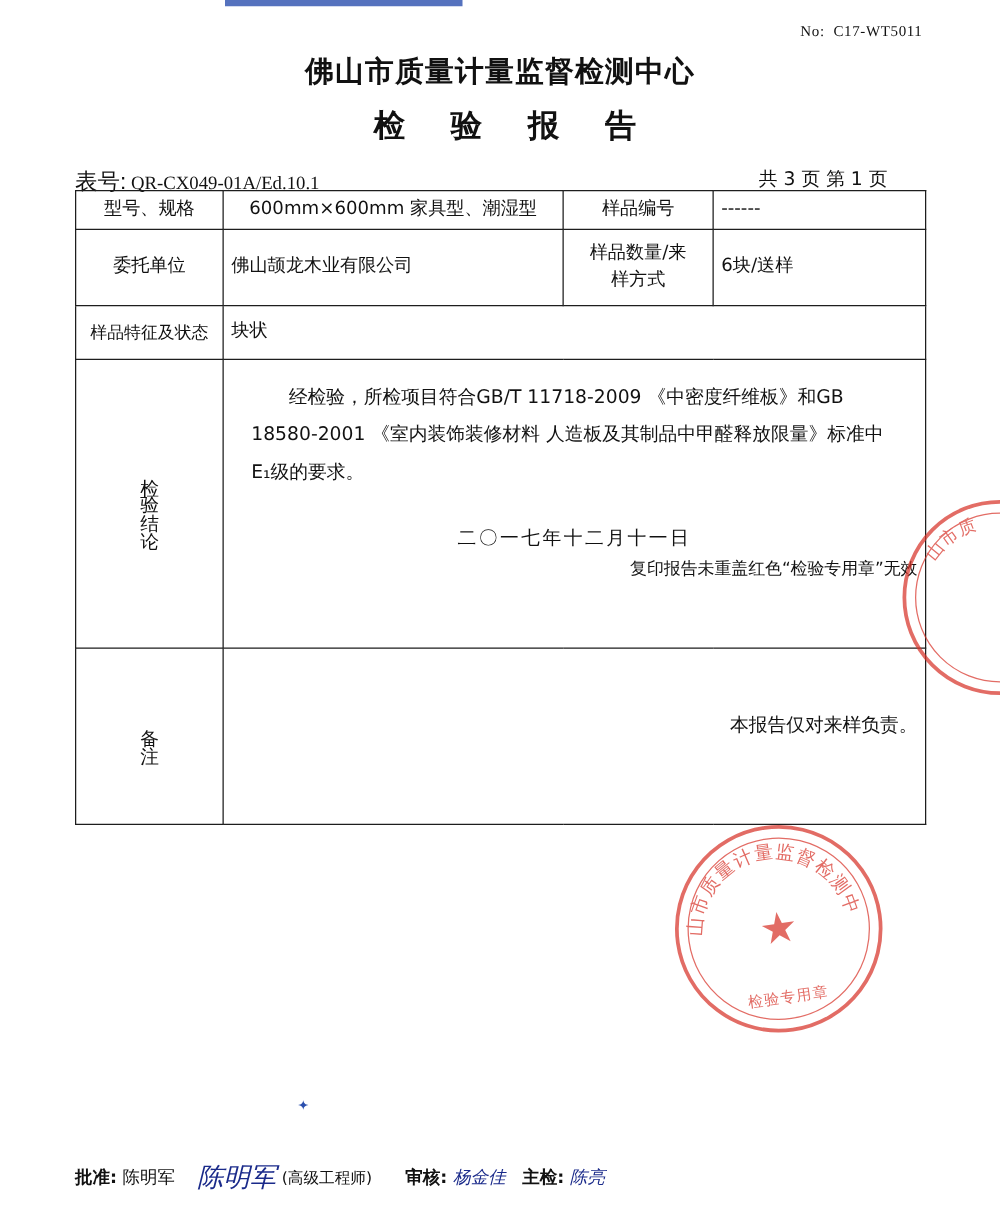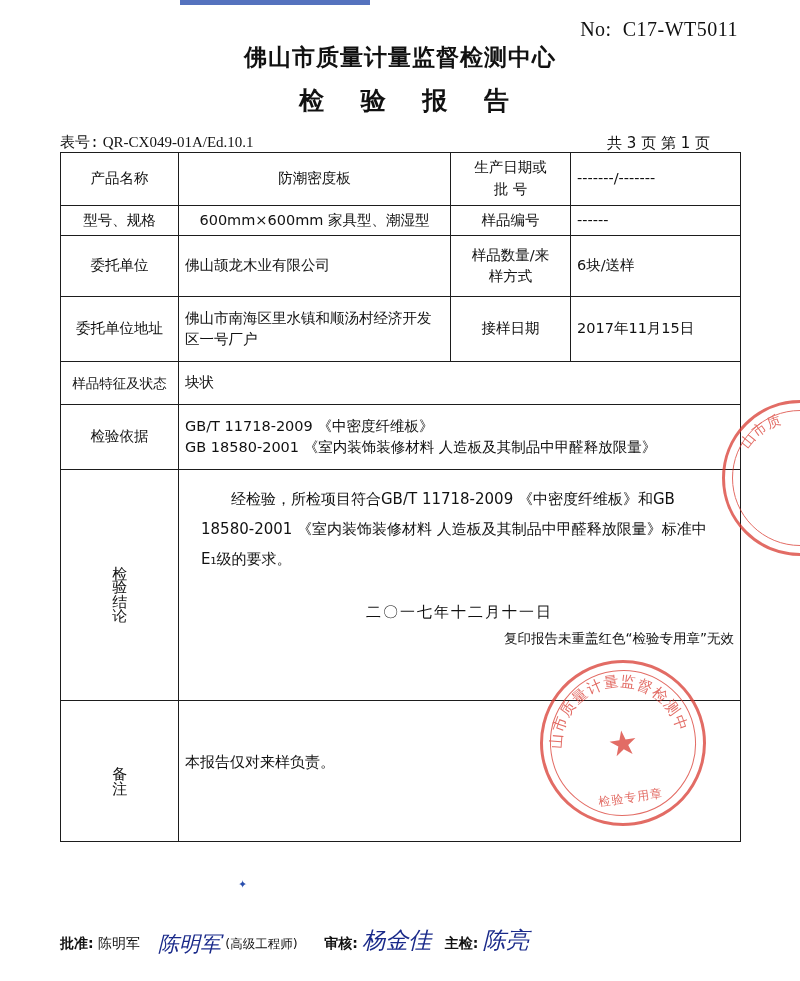--- a/index.html
+++ b/index.html
@@ -15,40 +15,40 @@
 
   
   .top-strip{
     position:absolute;top:0;left:180px;width:190px;height:5px;
     background:#2a4fae;opacity:.8;
   }
 
   .docno{
     position:absolute;top:18px;right:62px;
     font-family:"Liberation Serif","DejaVu Serif",serif;
-    font-size:20px;letter-spacing:.5px;
+    font-size:12px;letter-spacing:.5px;
   }
 
   .org{
     position:absolute;top:42px;left:0;width:800px;text-align:center;
     font-family:"DejaVu Sans","Liberation Sans",sans-serif;
     font-size:23px;font-weight:bold;letter-spacing:1px;
   }
   .title{
     position:absolute;top:84px;left:4px;width:800px;text-align:center;
     font-size:25px;font-weight:bold;letter-spacing:14px;
     text-indent:14px;
   }
 
   .formno{
     position:absolute;top:133px;left:60px;
     font-size:15px;
     font-family:"Liberation Serif","DejaVu Serif",serif;
   }
-  .formno .lbl{font-family:Liberation Mono, monospace;font-size:15px;}
+  .formno .lbl{font-family:Liberation Sans, sans-serif;font-size:18px;}
   .pageinfo{
     position:absolute;top:134px;right:90px;
     font-size:15px;
   }
 
   
   table.main{
     position:absolute;top:152px;left:60px;
     width:680px;
     border-collapse:collapse;
@@ -79,37 +79,37 @@
     padding:10px 16px 4px 16px;
     text-indent:2em;
   }
   .date-line{
     text-align:center;font-size:15px;margin-top:23px;letter-spacing:2px;
   }
   .note-line{
     text-align:right;font-size:13.5px;margin-top:4px;
   }
   .remark-txt{
-    text-align:left;font-size:15px;padding-top:46px;
+    text-align:right;font-size:15px;padding-top:46px;
   }
 
   
   .sigrow{
     position:absolute;left:60px;top:925px;width:690px;
     font-size:14px;
   }
   .sigrow span.k{font-weight:bold;}
   .hand{
     font-family:"Liberation Serif","DejaVu Serif",serif;
     font-style:italic;font-size:21px;color:#1a2a8a;
     position:relative;top:3px;
   }
   .hand2{
     font-family:"Liberation Serif","DejaVu Serif",serif;
-    font-style:italic;font-size:23px;color:#1a2a8a;
+    font-style:italic;font-size:14px;color:#1a2a8a;
   }
   .small{font-size:12.5px;}
 
   
   .stamp{
     position:absolute;border:3px solid #d8342a;border-radius:50%;
     color:#d8342a;opacity:.72;pointer-events:none;
   }
   .stamp-main{
     width:160px;height:160px;left:540px;top:660px;
@@ -161,69 +161,47 @@
 
   <table class="main">
     <colgroup>
       <col style="width:118px">
       <col style="width:272px">
       <col style="width:120px">
       <col style="width:170px">
     </colgroup>
     <tbody>
 
-      <tr>
-        <td class="lbl-cell">产品名称</td>
-        <td class="c">防潮密度板</td>
-        <td class="lbl-cell two-line" rowspan="1">
-          <div>生产日期或</div>
-          <div>批  号</div>
-        </td>
-        <td class="val-cell dash">-------/-------</td>
-      </tr>
 
       <tr>
         <td class="lbl-cell">型号、规格</td>
         <td class="c">600mm×600mm  家具型、潮湿型</td>
         <td class="lbl-cell">样品编号</td>
         <td class="val-cell dash">------</td>
       </tr>
 
 
       <tr>
         <td class="lbl-cell" style="height:52px">委托单位</td>
         <td class="val-cell">佛山颉龙木业有限公司</td>
         <td class="lbl-cell two-line">
           <div>样品数量/来</div>
           <div>样方式</div>
         </td>
         <td class="val-cell">6块/送样</td>
       </tr>
 
-      <tr>
-        <td class="lbl-cell" style="height:56px">委托单位地址</td>
-        <td class="val-cell">佛山市南海区里水镇和顺汤村经济开发区一号厂户</td>
-        <td class="lbl-cell">接样日期</td>
-        <td class="val-cell">2017年11月15日</td>
-      </tr>
 
 
 
       <tr>
         <td class="lbl-cell" style="height:34px;font-size:13.5px">样品特征及状态</td>
         <td class="val-cell" colspan="3">块状</td>
       </tr>
 
-      <tr>
-        <td class="lbl-cell" style="height:56px">检验依据</td>
-        <td class="val-cell" colspan="3">
-          <div>GB/T 11718-2009 《中密度纤维板》</div>
-          <div>GB 18580-2001 《室内装饰装修材料    人造板及其制品中甲醛释放限量》</div>
-        </td>
-      </tr>
 
       <tr>
         <td class="lbl-cell" style="height:222px">
           <span class="vert">检验结论</span>
         </td>
         <td colspan="3" style="vertical-align:top">
           <div class="concl-txt">经检验，所检项目符合GB/T 11718-2009 《中密度纤维板》和GB 18580-2001 《室内装饰装修材料    人造板及其制品中甲醛释放限量》标准中E₁级的要求。</div>
           <div class="date-line">二〇一七年十二月十一日</div>
           <div class="note-line">复印报告未重盖红色“检验专用章”无效</div>
         </td>

